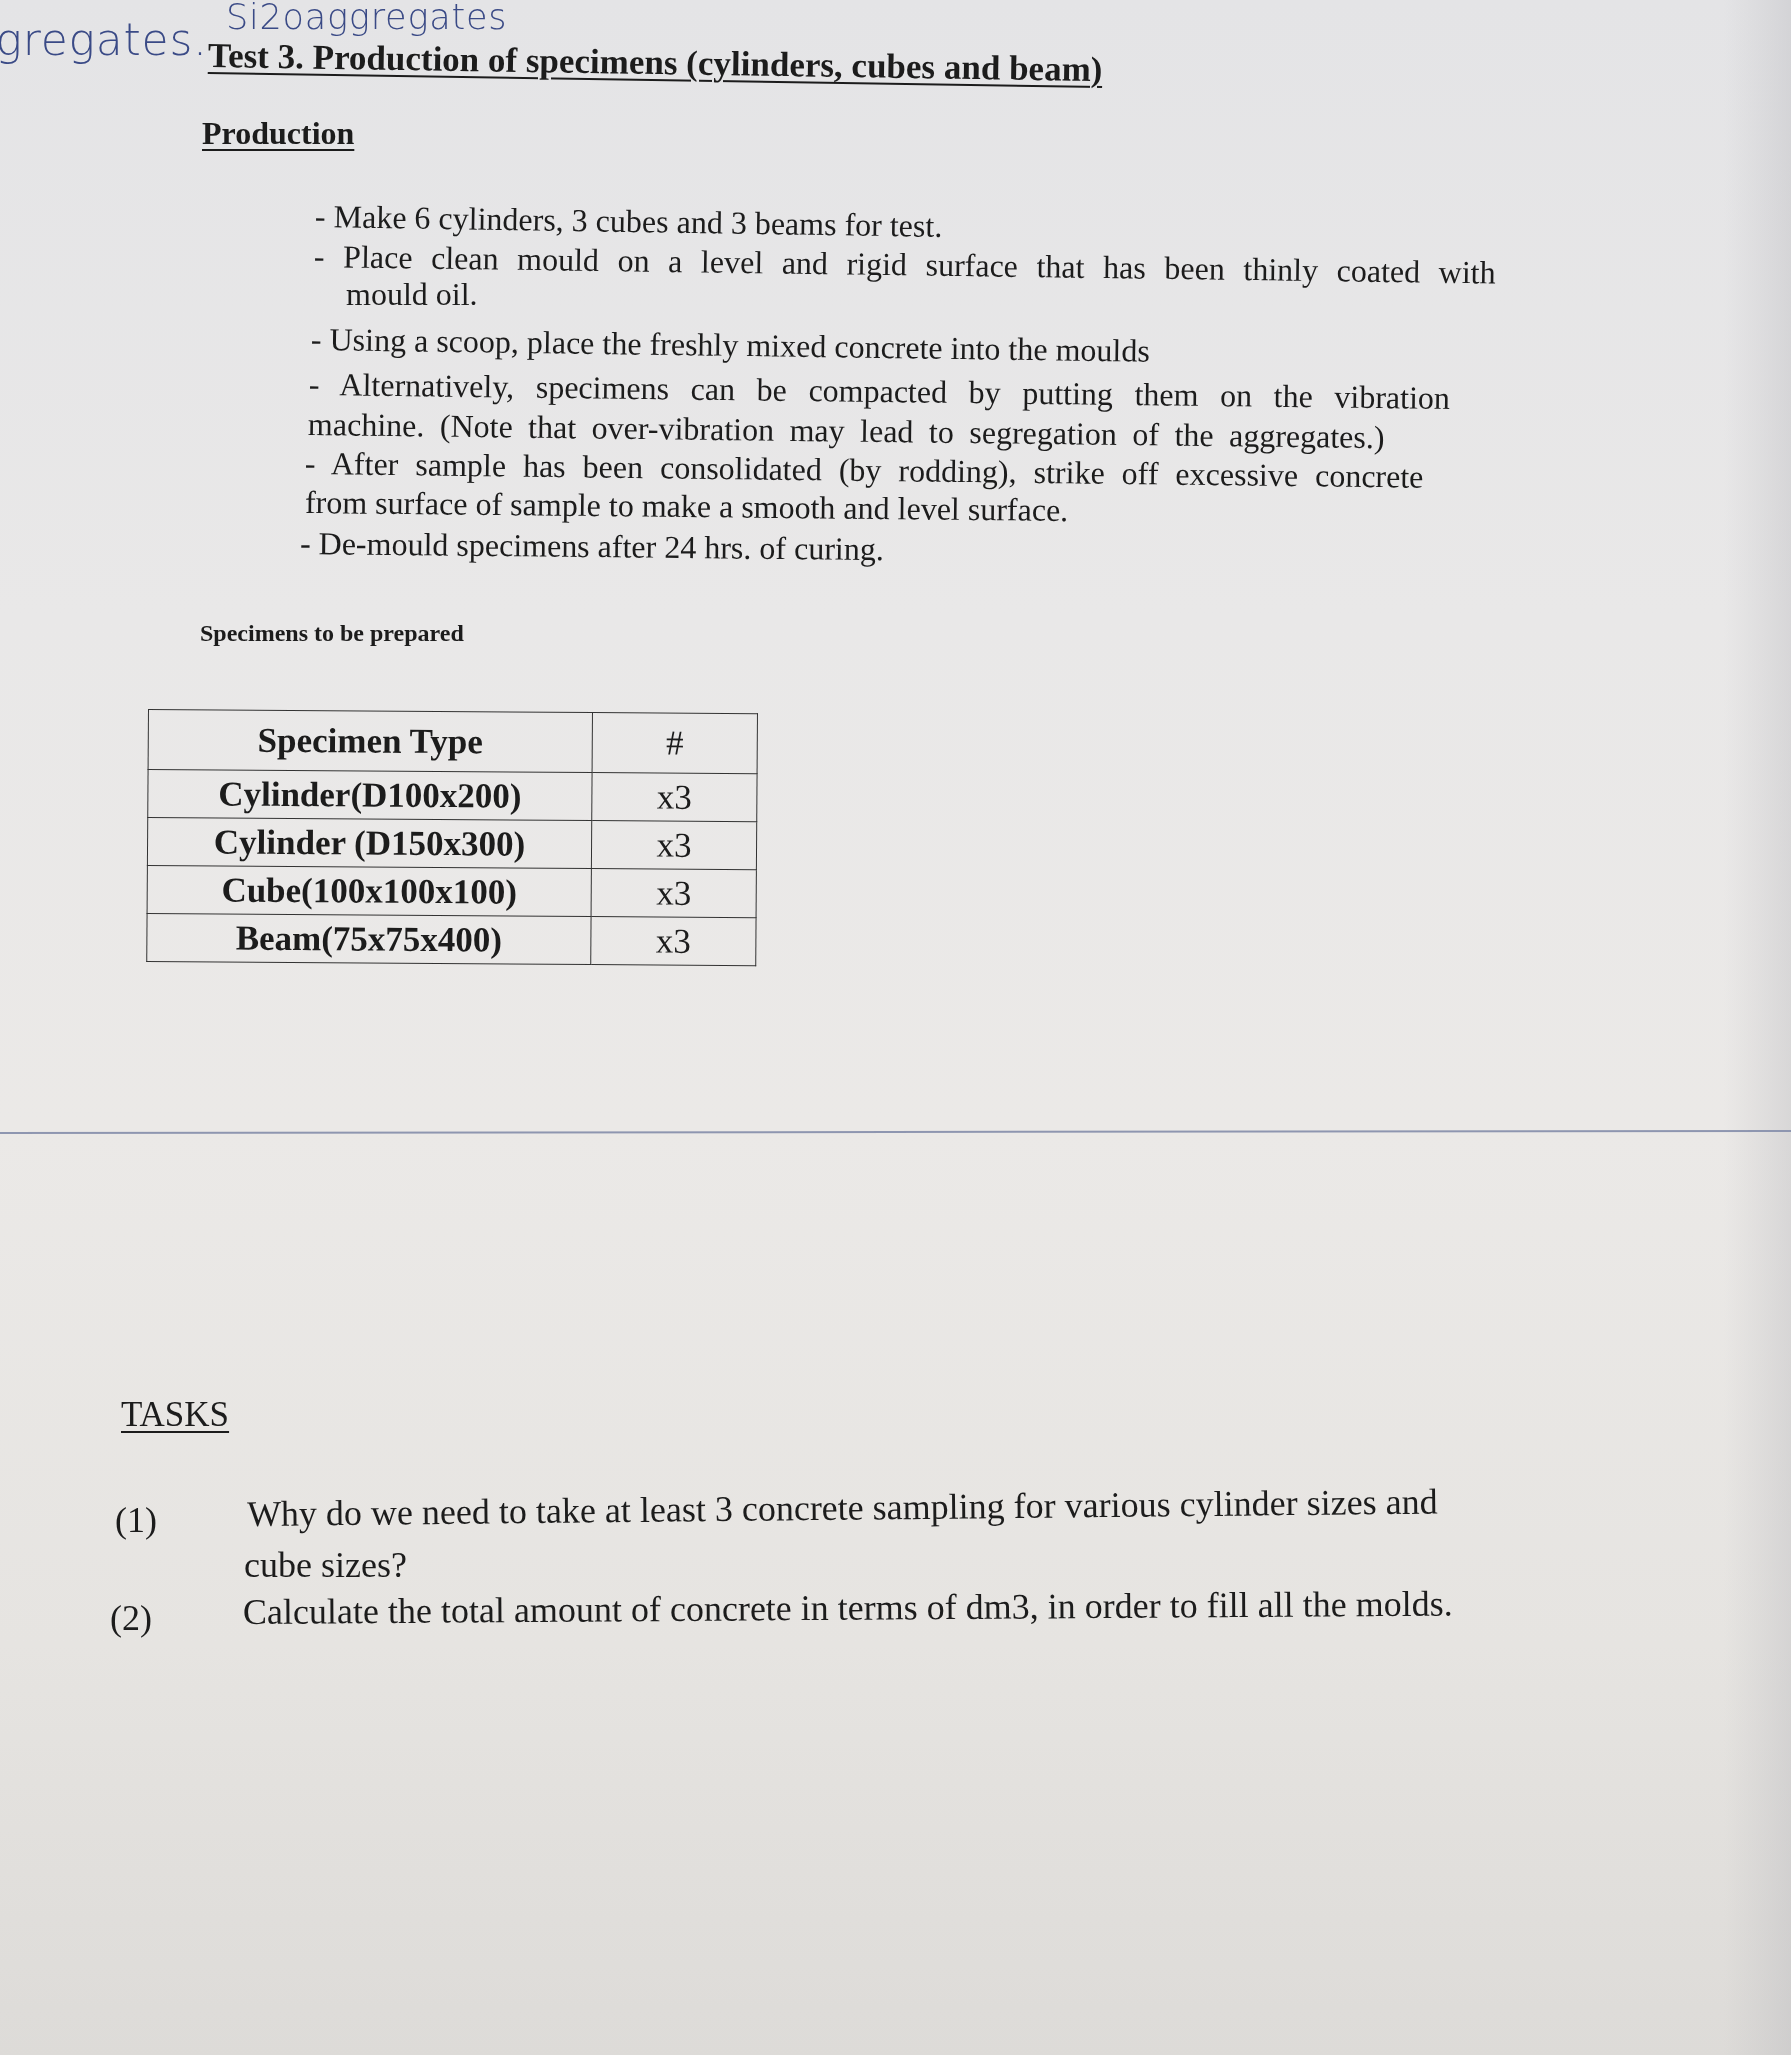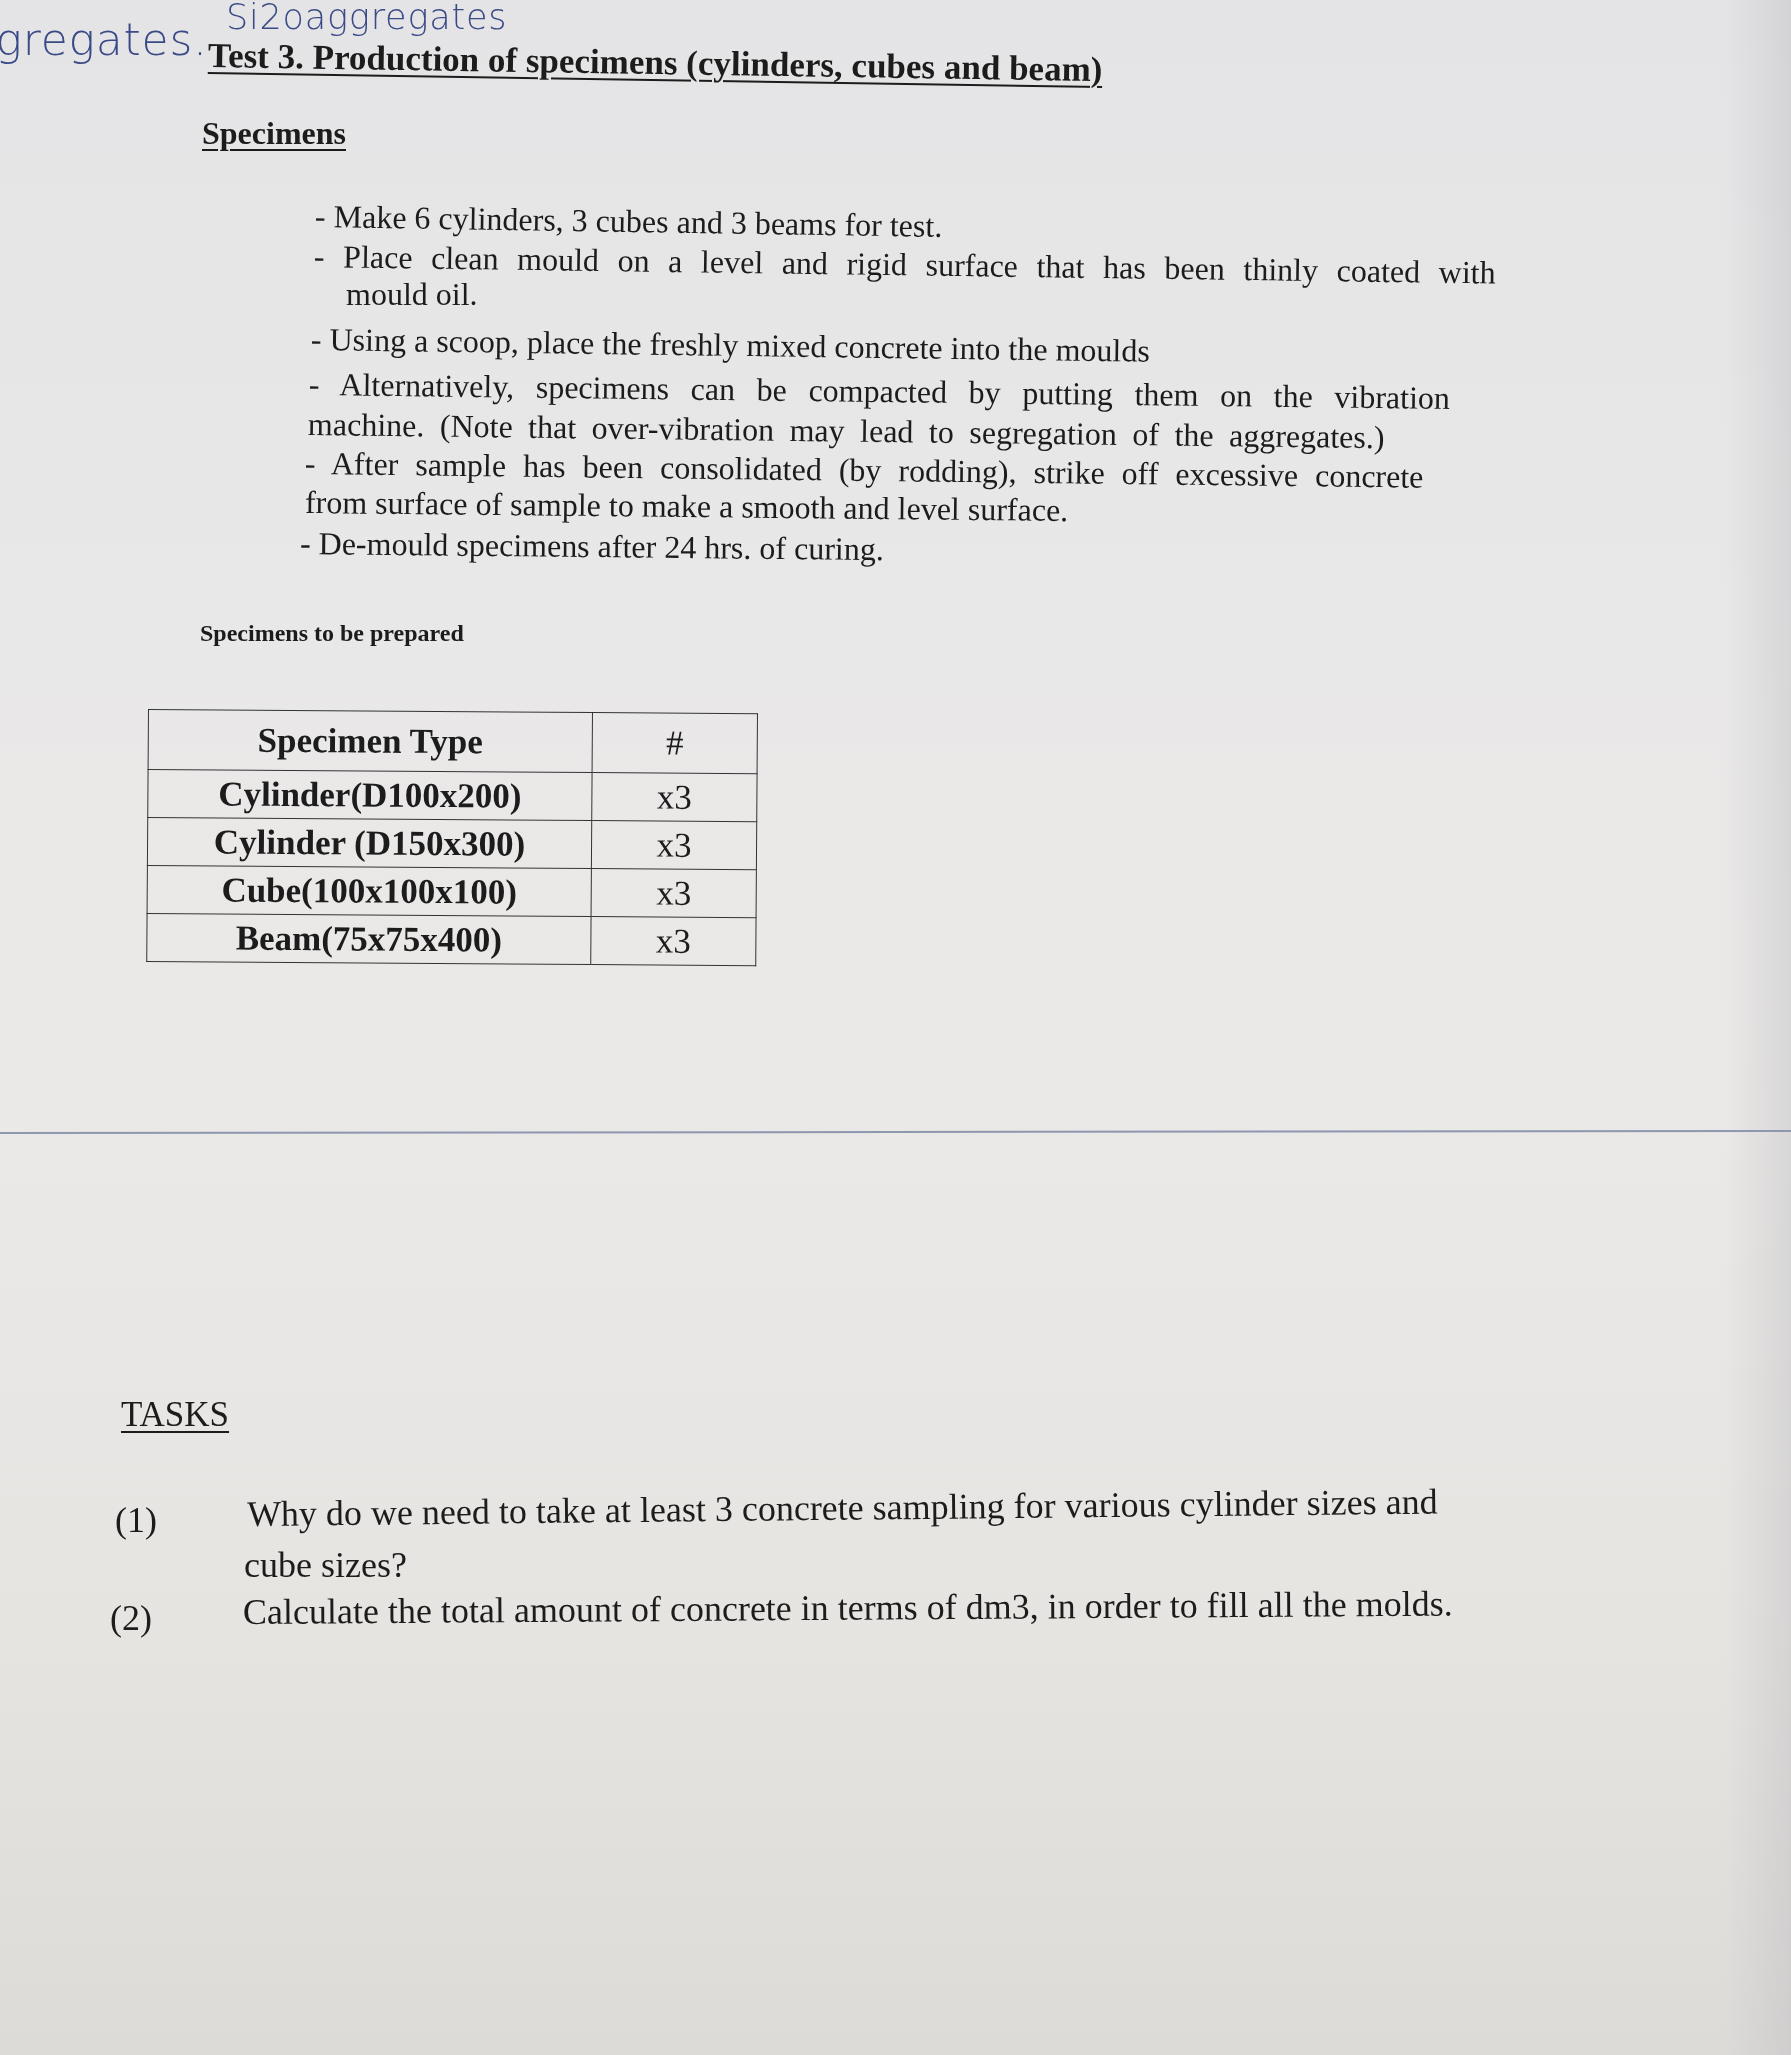--- a/index.html
+++ b/index.html
@@ -53,21 +53,21 @@
 </head>
 <body>
 
 <div class="right-shade"></div>
 
 <div class="hand" style="left:-4.5px; top:13.6px; font-size:44px;">gregates.</div>
 <div class="hand" style="left:226px; top:-3px; font-size:35px;">Si2oaggregates</div>
 
 <div class="abs title">Test 3. Production of specimens (cylinders, cubes and beam)</div>
 
-<div class="abs h-proc">Specimens</div>
+<div class="abs h-proc">Production</div>
 
 <div class="abs proc-line" style="left:315px; top:198px; transform:rotate(0.9deg);">- Make 6 cylinders, 3 cubes and 3 beams for test.</div>
 <div class="abs proc-line" style="left:314px; top:238px; word-spacing:10.6px; transform:rotate(0.8deg);">- Place clean mould on a level and rigid surface that has been thinly coated with</div>
 <div class="abs proc-line" style="left:308px; top:276px;margin-left:38px;">mould oil.</div>
 <div class="abs proc-line" style="left:311px; top:321px; transform:rotate(0.8deg);">- Using a scoop, place the freshly mixed concrete into the moulds</div>
 <div class="abs proc-line" style="left:309px; top:366px; word-spacing:13.6px; transform:rotate(0.7deg);">- Alternatively, specimens can be compacted by putting them on the vibration</div>
 <div class="abs proc-line" style="left:308px; top:406px; word-spacing:7.5px; transform:rotate(0.7deg);">machine. (Note that over-vibration may lead to segregation of the aggregates.)</div>
 <div class="abs proc-line" style="left:305px; top:445px; word-spacing:9px; transform:rotate(0.7deg);">- After sample has been consolidated (by rodding), strike off excessive concrete</div>
 <div class="abs proc-line" style="left:305px; top:484px; transform:rotate(0.6deg);">from surface of sample to make a smooth and level surface.</div>
 <div class="abs proc-line" style="left:300px; top:525px; transform:rotate(0.6deg);">- De-mould specimens after 24 hrs. of curing.</div>

